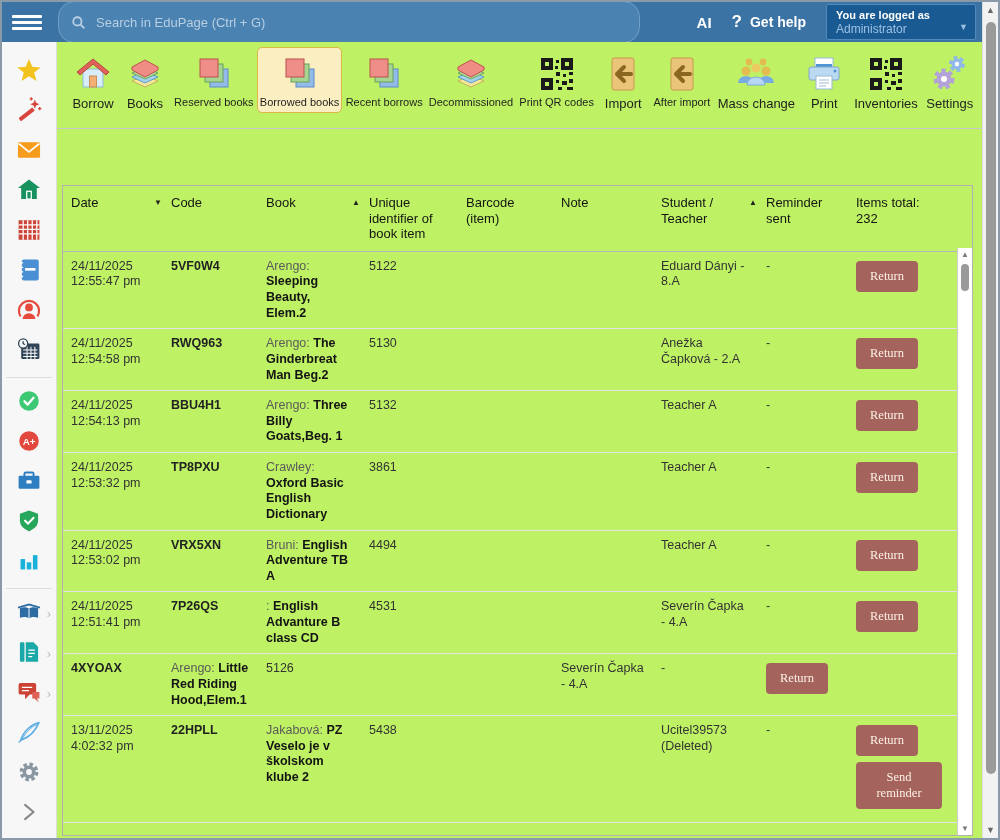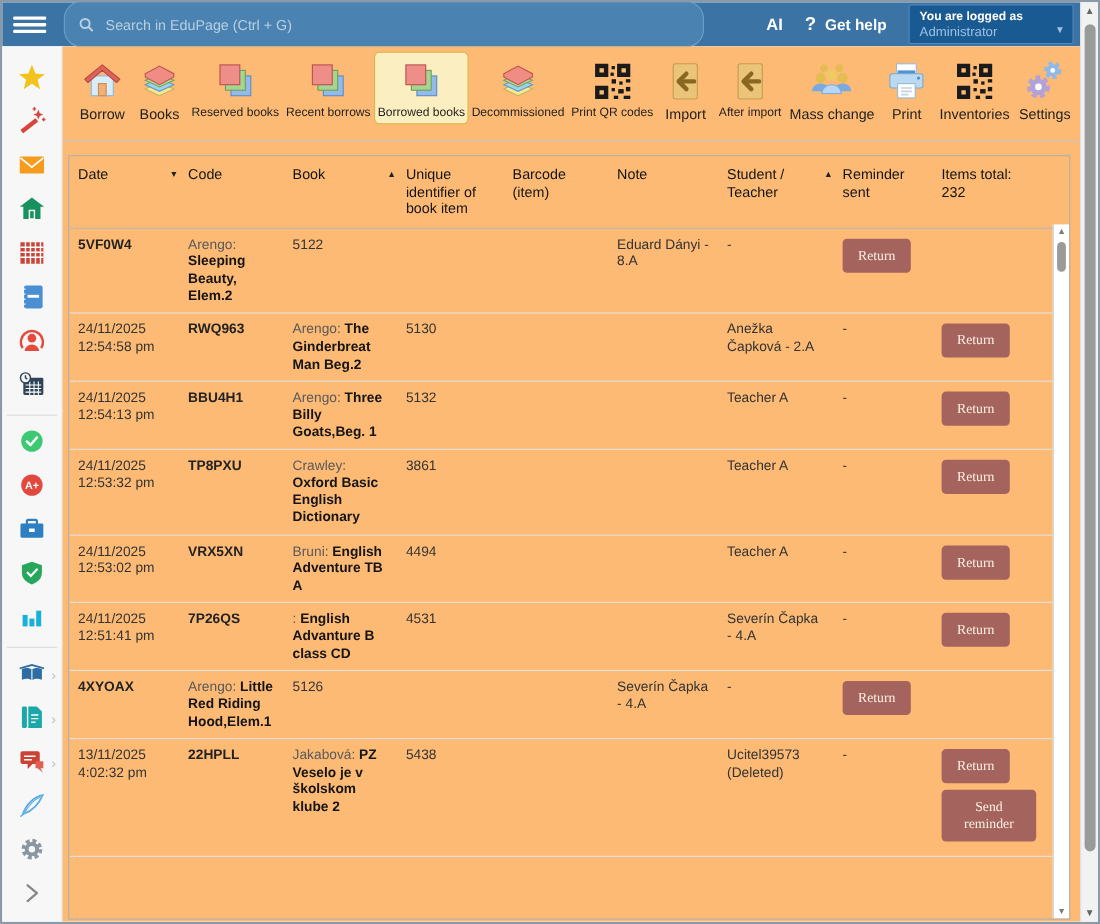--- a/index.html
+++ b/index.html
@@ -30,21 +30,21 @@
   .loggedbox .caret { position:absolute; right:7px; bottom:7px; color:#9cc0e4; font-size:9px; }
 
   
   .content-row { flex:1; display:flex; overflow:hidden; }
   .sidebar { width:55px; flex:0 0 auto; background:#f7f7f7; border-right:1px solid #ddd; display:flex; flex-direction:column; align-items:center; padding-top:10px; overflow:hidden; }
   .side-item { width:40px; height:40px; display:flex; align-items:center; justify-content:center; cursor:pointer; position:relative; flex:0 0 auto; }
   .side-item svg { width:26px; height:26px; }
   .side-item .subarrow { position:absolute; right:-2px; top:12px; color:#c0c0c0; font-size:13px; }
   .side-div { width:46px; border-top:1px solid #ddd; margin:5px 0; flex:0 0 auto; }
 
-  .main { flex:1; display:flex; flex-direction:column; overflow:hidden; background:#fdba74; }
+  .main { flex:1; display:flex; flex-direction:column; overflow:hidden; background:#bef264;gap:44px; }
 
   
   .toolbar { flex:0 0 auto; display:flex; align-items:flex-start; padding:5px 4px 0 10px; border-bottom:1px solid #c8c8c8; height:87px; }
   .tbitem { display:flex; flex-direction:column; align-items:center; justify-content:flex-start; padding:5px 6px 4px; border:1px solid transparent; border-radius:5px; cursor:pointer; min-width:52px; }
   .tbitem.selected { background:#fbeec0; border-color:#d9b843; }
   .tbicon { height:42px; display:flex; align-items:center; justify-content:center; }
   .tbicon svg { width:40px; height:40px; }
   .tblabel { font-size:13px; color:#1f1f1f; white-space:nowrap; margin-top:1px; }
   .tblabel.small { font-size:11px; }
 
@@ -275,39 +275,39 @@
           <div class="tbitem">
             <span class="tbicon">
               <svg viewBox="0 0 40 40">
                 <rect x="16" y="15" width="18" height="18" fill="#92bbe9" stroke="#5d8cc7"></rect>
                 <rect x="11" y="10" width="18" height="18" fill="#a6d491" stroke="#6ba05c"></rect>
                 <rect x="6" y="5" width="18" height="18" fill="#ef8e88" stroke="#b9524c"></rect>
               </svg>
             </span>
             <span class="tblabel small">Reserved books</span>
           </div>
-          <div class="tbitem">
+          <div class="tbitem selected">
             <span class="tbicon">
               <svg viewBox="0 0 40 40">
                 <rect x="16" y="15" width="18" height="18" fill="#92bbe9" stroke="#5d8cc7"></rect>
                 <rect x="11" y="10" width="18" height="18" fill="#a6d491" stroke="#6ba05c"></rect>
                 <rect x="6" y="5" width="18" height="18" fill="#ef8e88" stroke="#b9524c"></rect>
               </svg>
             </span>
-            <span class="tblabel small">Recent borrows</span>
-          </div>
-          <div class="tbitem selected">
+            <span class="tblabel small">Borrowed books</span>
+          </div>
+          <div class="tbitem">
             <span class="tbicon">
               <svg viewBox="0 0 40 40">
                 <rect x="16" y="15" width="18" height="18" fill="#92bbe9" stroke="#5d8cc7"></rect>
                 <rect x="11" y="10" width="18" height="18" fill="#a6d491" stroke="#6ba05c"></rect>
                 <rect x="6" y="5" width="18" height="18" fill="#ef8e88" stroke="#b9524c"></rect>
               </svg>
             </span>
-            <span class="tblabel small">Borrowed books</span>
+            <span class="tblabel small">Recent borrows</span>
           </div>
           <div class="tbitem">
             <span class="tbicon">
               <svg viewBox="0 0 40 40">
                 <path d="M7 27 L20 21 L33 27 L20 33 Z" fill="#f5e896" stroke="#c4b25a"></path>
                 <path d="M7 23 L20 17 L33 23 L20 29 Z" fill="#9fd2ec" stroke="#5f9cc5"></path>
                 <path d="M7 19 L20 13 L33 19 L20 25 Z" fill="#b2d89a" stroke="#6fa55e"></path>
                 <path d="M7 13 L20 6 L33 13 L33 16 L20 23 L7 16 Z" fill="#ef8d85" stroke="#bd544c"></path>
               </svg>
             </span>
@@ -428,20 +428,21 @@
             <div class="hcell"><span>Book</span><span class="sort">▲</span></div>
             <div class="hcell"><span>Unique identifier of book item</span></div>
             <div class="hcell"><span>Barcode (item)</span></div>
             <div class="hcell"><span>Note</span></div>
             <div class="hcell"><span>Student / Teacher</span><span class="sort">▲</span></div>
             <div class="hcell"><span>Reminder sent</span></div>
             <div class="hcell"><span>Items total:</span><br><span>232</span></div>
           </div>
         <div class="tbody">
             <div class="trow grid9">
+              <div class="tcell date">24/11/2025 12:55:47 pm</div>
               <div class="tcell code">5VF0W4</div>
               <div class="tcell book"><span class="author">Arengo:</span> <span class="title">Sleeping Beauty, Elem.2</span></div>
               <div class="tcell uid">5122</div>
               <div class="tcell barcode"></div>
               <div class="tcell note"></div>
               <div class="tcell person">Eduard Dányi - 8.A</div>
               <div class="tcell reminder">-</div>
               <div class="tcell actions">
                 <button class="btn return">Return</button>
               </div>

